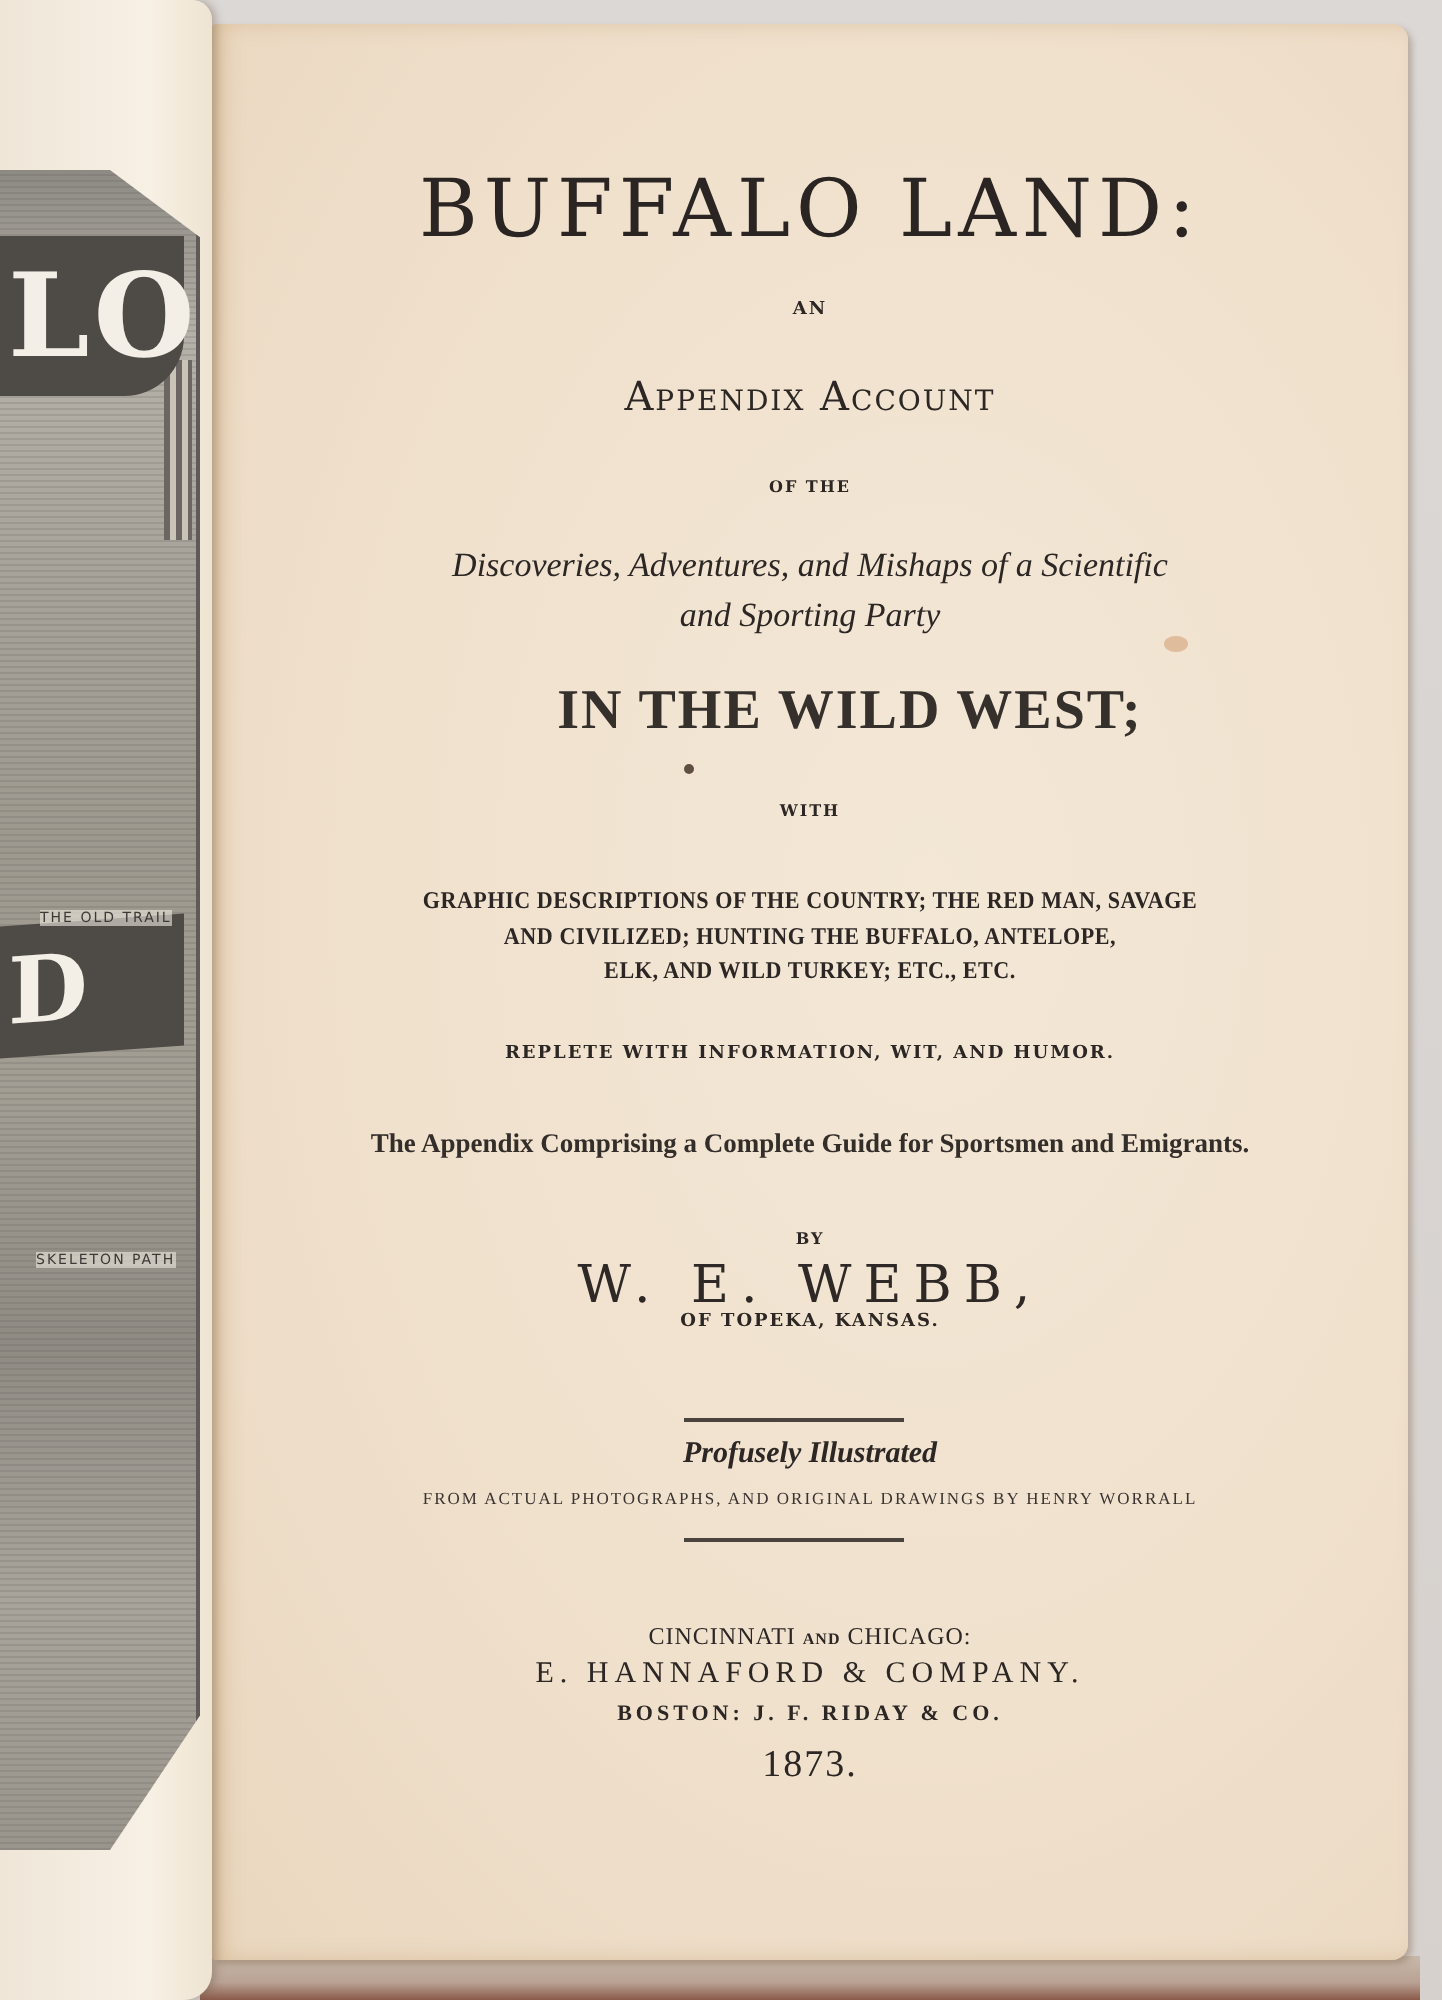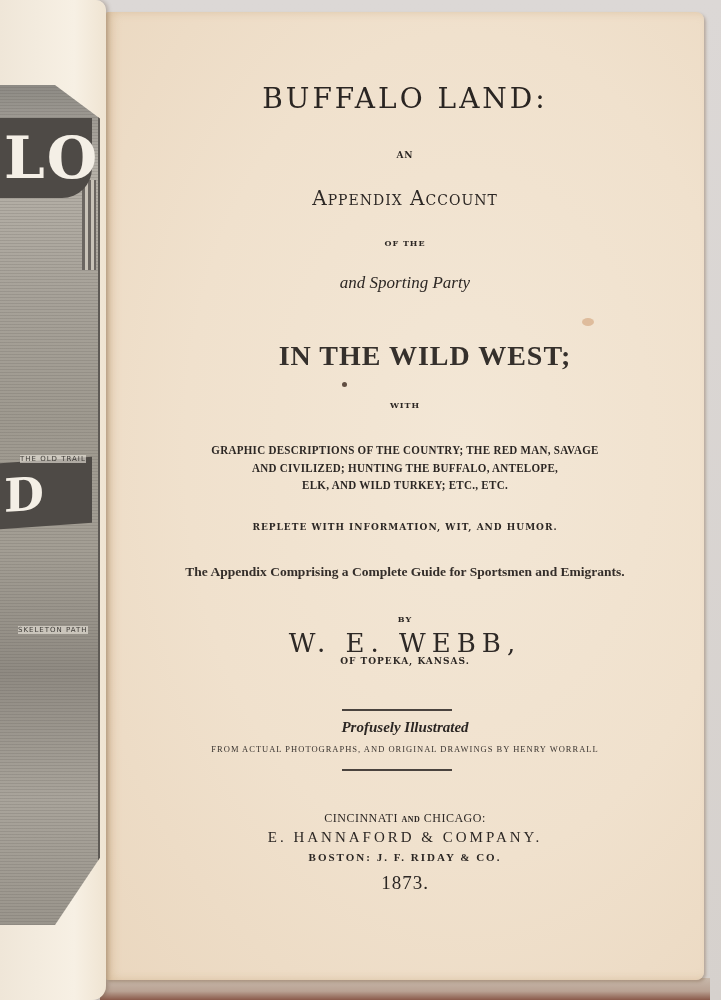--- a/index.html
+++ b/index.html
@@ -52,21 +52,21 @@
     }
     .lbl-trail { left: 20px; top: 455px; }
     .lbl-skel { left: 18px; top: 626px; }
     .flag {
       position: absolute; left: 82px; top: 180px; width: 14px; height: 90px;
       background: repeating-linear-gradient(90deg, #6b6661 0 3px, #c9c3b8 3px 6px);
     }
 
     
     .t { position: absolute; left: 106px; width: 598px; text-align: center; color: #2c2724; }
-    .main-title { top: 82px; font-size: 28px; letter-spacing: 3px; font-family: "DejaVu Serif", serif; font-weight: normal; color: #2a2522; }
+    .main-title { top: 82px; font-size: 40px; letter-spacing: 3px; font-family: "DejaVu Serif", serif; font-weight: normal; color: #2a2522; }
     .an { top: 150px; font-size: 9px; font-weight: bold; letter-spacing: 1px; }
     .authentic { top: 186px; font-size: 20px; font-variant: small-caps; letter-spacing: 1px; }
     .ofthe { top: 238px; font-size: 8px; font-weight: bold; letter-spacing: 1px; }
     .subtitle { top: 270px; font-size: 17px; font-style: italic; line-height: 25px; font-family: "Liberation Serif", serif; }
     .wildwest { top: 340px; font-size: 28px; letter-spacing: 1px; font-family: "Liberation Serif", serif; font-weight: bold; color: #35302c; padding-left: 20px; }
     .with { top: 400px; font-size: 8px; font-weight: bold; letter-spacing: 1px; }
     .graphic { top: 442px; font-size: 12px; line-height: 17.5px; font-family: "Liberation Serif", serif; font-weight: bold; letter-spacing: 0.3px; transform: scaleX(0.92); }
     .replete { top: 522px; font-size: 9px; font-weight: bold; letter-spacing: 1px; }
     .appendix { top: 564px; font-size: 13.5px; font-family: "Liberation Serif", serif; font-weight: bold; color: #342e2a; }
     .by { top: 614px; font-size: 8px; font-weight: bold; letter-spacing: 1px; }
@@ -102,20 +102,21 @@
   <div class="banner banner-mid">D</div>
   <div class="small-label lbl-trail">THE OLD TRAIL</div>
   <div class="small-label lbl-skel">SKELETON PATH</div>
 </div>
 
 <div class="t main-title">BUFFALO LAND:</div>
 <div class="t an">AN</div>
 <div class="t authentic">Appendix Account</div>
 <div class="t ofthe">OF THE</div>
 <div class="t subtitle">
+  <div>Discoveries, Adventures, and Mishaps of a Scientific</div>
   <div>and Sporting Party</div>
 </div>
 <div class="t wildwest">IN THE WILD WEST;</div>
 <div class="t with">WITH</div>
 <div class="t graphic">
   <div>GRAPHIC DESCRIPTIONS OF THE COUNTRY; THE RED MAN, SAVAGE</div>
   <div>AND CIVILIZED; HUNTING THE BUFFALO, ANTELOPE,</div>
   <div>ELK, AND WILD TURKEY; ETC., ETC.</div>
 </div>
 <div class="t replete">REPLETE WITH INFORMATION, WIT, AND HUMOR.</div>

